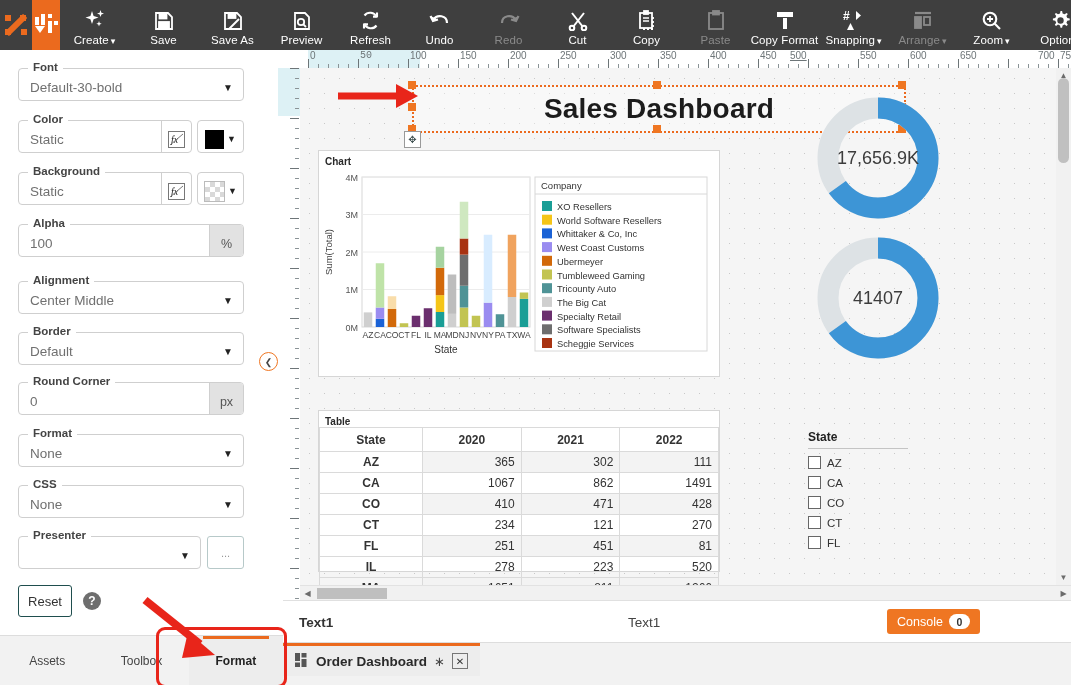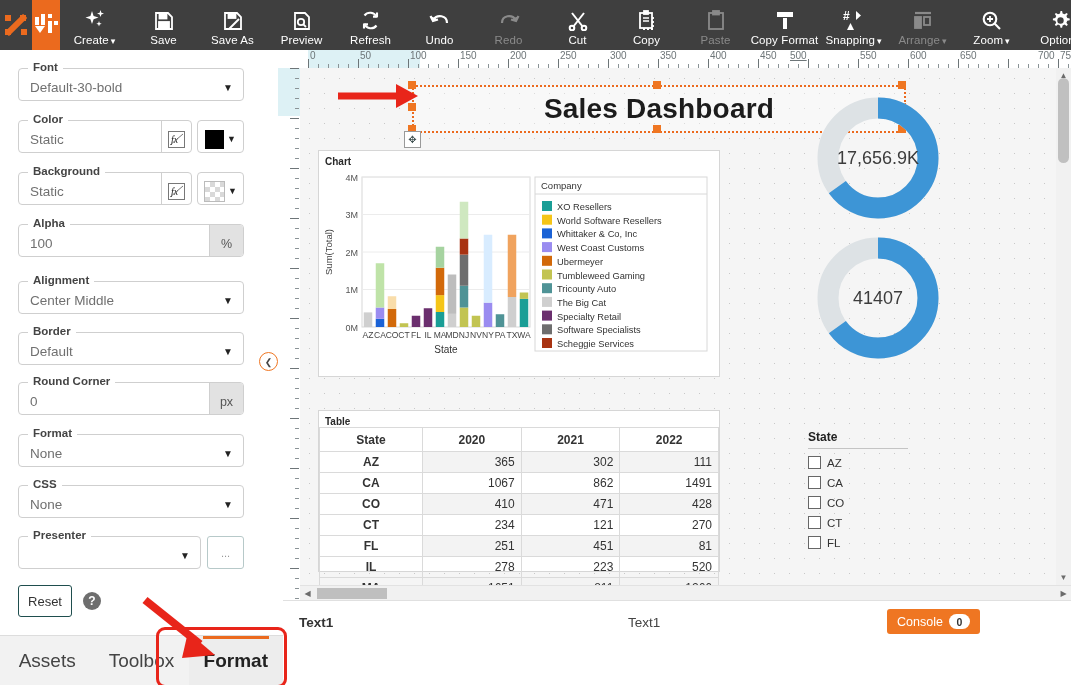--- a/index.html
+++ b/index.html
@@ -47,21 +47,21 @@
   .chklab{font-size:14px;color:#333;}
   .presrow{display:flex;align-items:stretch;}
   .presrow .ctl{flex:1;}
   .presbtn{width:35px;margin-left:6px;border:1px solid #b7c9c9;border-radius:3px;display:flex;align-items:center;justify-content:center;color:#999;font-size:11px;background:#fff;}
   .resetrow{display:flex;align-items:center;gap:11px;margin:16px 0 0 18px;}
   .resetbtn{width:52px;height:30px;border:1px solid #1f4e4e;border-radius:3px;background:#fff;color:#333;font-size:13px;display:flex;align-items:center;justify-content:center;cursor:pointer;}
   .helpico{width:18px;height:18px;border-radius:50%;background:#6e6e6e;color:#fff;font-size:12px;font-weight:bold;display:flex;align-items:center;justify-content:center;}
 
   
   .btabs{position:absolute;left:0;top:635px;width:283px;height:50px;background:#f2f2f2;border-top:1px solid #ddd;display:flex;align-items:center;}
-  .btab{flex:1;text-align:center;font-size:19px;color:#444;cursor:pointer;height:100%;display:flex;align-items:center;justify-content:center;position:relative;}
+  .btab{flex:1;text-align:center;font-size:12px;color:#444;cursor:pointer;height:100%;display:flex;align-items:center;justify-content:center;position:relative;}
   .btab.active{background:#ededed;font-weight:bold;color:#222;}
   .btab.active:before{content:"";position:absolute;left:14px;right:14px;top:0;height:3px;background:#eb6a1e;}
 
   
   .ruler-corner{position:absolute;left:278px;top:50px;width:22px;height:18px;background:#fff;border-right:1px solid #c9c9c9;border-bottom:1px solid #c9c9c9;}
   .hruler{position:absolute;left:300px;top:50px;width:771px;height:18px;background:#fff;border-bottom:1px solid #c9c9c9;overflow:hidden;}
   .hruler .hilite{position:absolute;left:0;top:0;height:18px;background:#ddf1f5;}
   .vruler{position:absolute;left:278px;top:68px;width:22px;height:532px;background:#fff;border-right:1px solid #c9c9c9;overflow:hidden;}
   .vruler .hilite{position:absolute;left:0;top:0;width:22px;background:#ddf1f5;}
   .tick{position:absolute;background:#8a9396;}
@@ -457,21 +457,21 @@
   <div class="ruler-corner"></div>
   <div class="hruler" id="hruler">
       <div class="hilite" style="width: 112px; left: 8px;"></div>
       <div class="tick tickmajor" style="left: 8px;"></div>
       <div class="tlab" style="left: 8px;">0</div>
       <div class="tick tickminor" style="left: 18px;"></div>
       <div class="tick tickminor" style="left: 28px;"></div>
       <div class="tick tickminor" style="left: 38px;"></div>
       <div class="tick tickminor" style="left: 48px;"></div>
       <div class="tick tickmajor" style="left: 58px;"></div>
-      <div class="tlab" style="left: 58px;">50</div>
+      <div class="tlab" style="left: 58px; font-family: Liberation Mono, monospace;">50</div>
       <div class="tick tickminor" style="left: 68px;"></div>
       <div class="tick tickminor" style="left: 78px;"></div>
       <div class="tick tickminor" style="left: 88px;"></div>
       <div class="tick tickminor" style="left: 98px;"></div>
       <div class="tick tickmajor" style="left: 108px;"></div>
       <div class="tlab" style="left: 108px;">100</div>
       <div class="tick tickminor" style="left: 118px;"></div>
       <div class="tick tickminor" style="left: 128px;"></div>
       <div class="tick tickminor" style="left: 138px;"></div>
       <div class="tick tickminor" style="left: 148px;"></div>
@@ -817,20 +817,35 @@
 
   <div class="statusbar">
     <div class="sb-left">Text1</div>
     <div class="sb-mid">Text1</div>
     <div class="consolebtn">
       <span>Console</span>
       <span class="cbadge">0</span>
     </div>
   </div>
 
+  <div class="doctabbar">
+    <div class="doctab">
+      <span>
+        <svg width="14" height="14" viewBox="0 0 14 14" fill="#555">
+          <rect x="0" y="0" width="5" height="8"></rect>
+            <rect x="0" y="9.5" width="5" height="4.5"></rect>
+          <rect x="6.5" y="0" width="5" height="4.5"></rect>
+            <rect x="6.5" y="6" width="5" height="8"></rect>
+        </svg>
+      </span>
+      <span class="lbl">Order Dashboard</span>
+      <span class="star">∗</span>
+      <span class="xbtn">✕</span>
+    </div>
+  </div>
 
   <svg class="annot" style="left:0;top:0;" width="1071" height="685">
     <g>
       <path d="M338 96 L405 96" stroke="#e8251a" stroke-width="7" fill="none"></path>
       <path d="M396 84 L418 96 L396 108 Z" fill="#e8251a"></path>
     </g>
     <g>
       <path d="M145 600 L200 644" stroke="#e8251a" stroke-width="8" fill="none"></path>
       <path d="M188 632 L215 655 L182 658 Z" fill="#e8251a"></path>
     </g>

